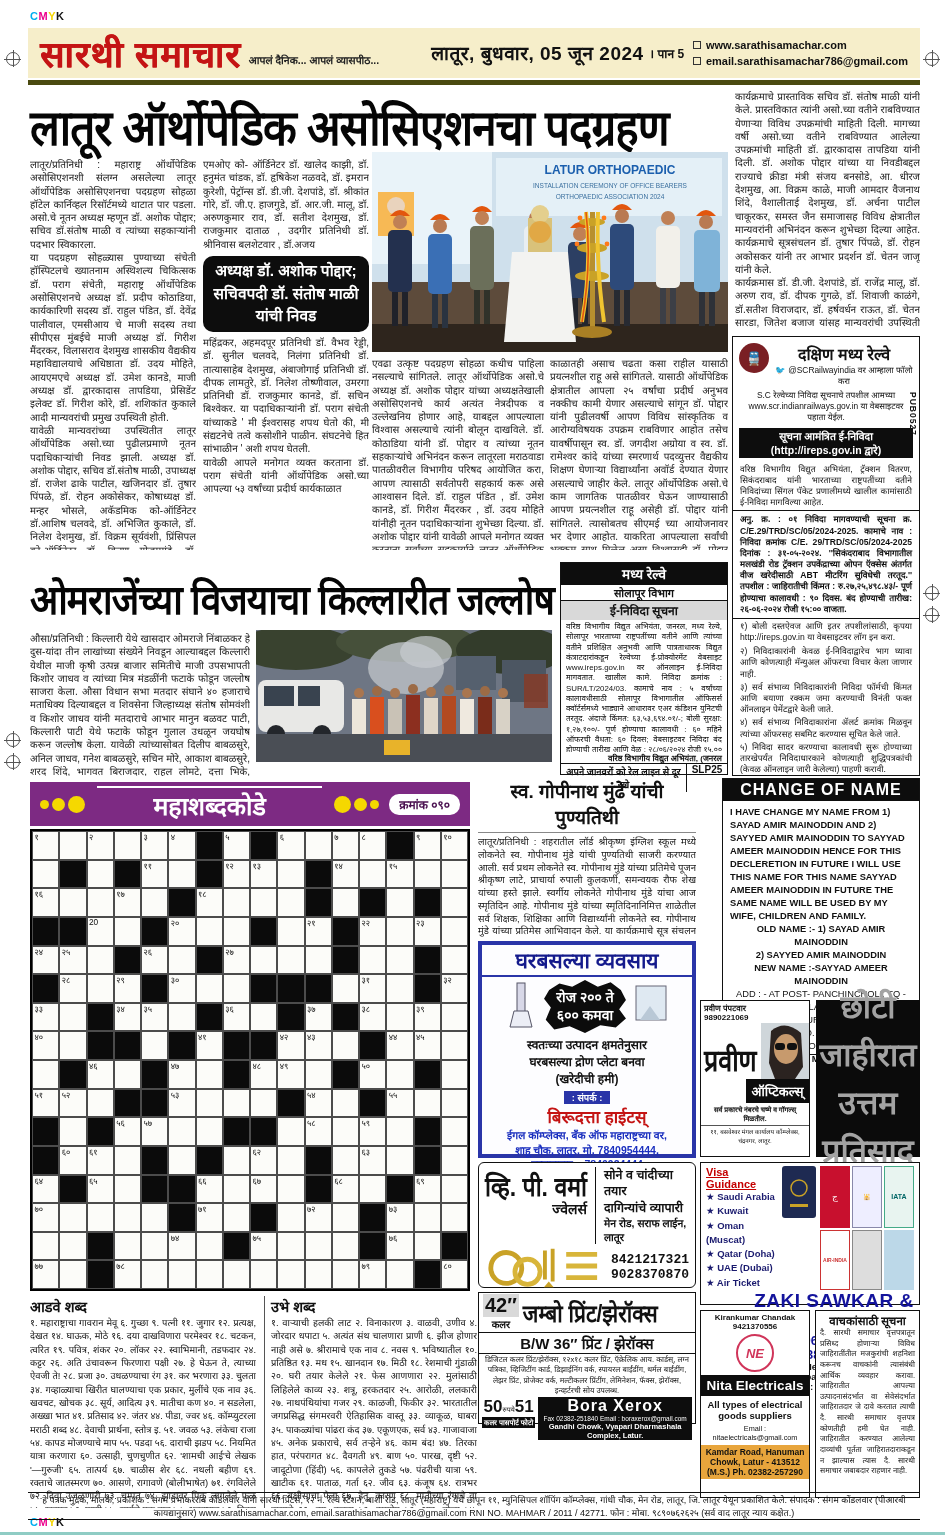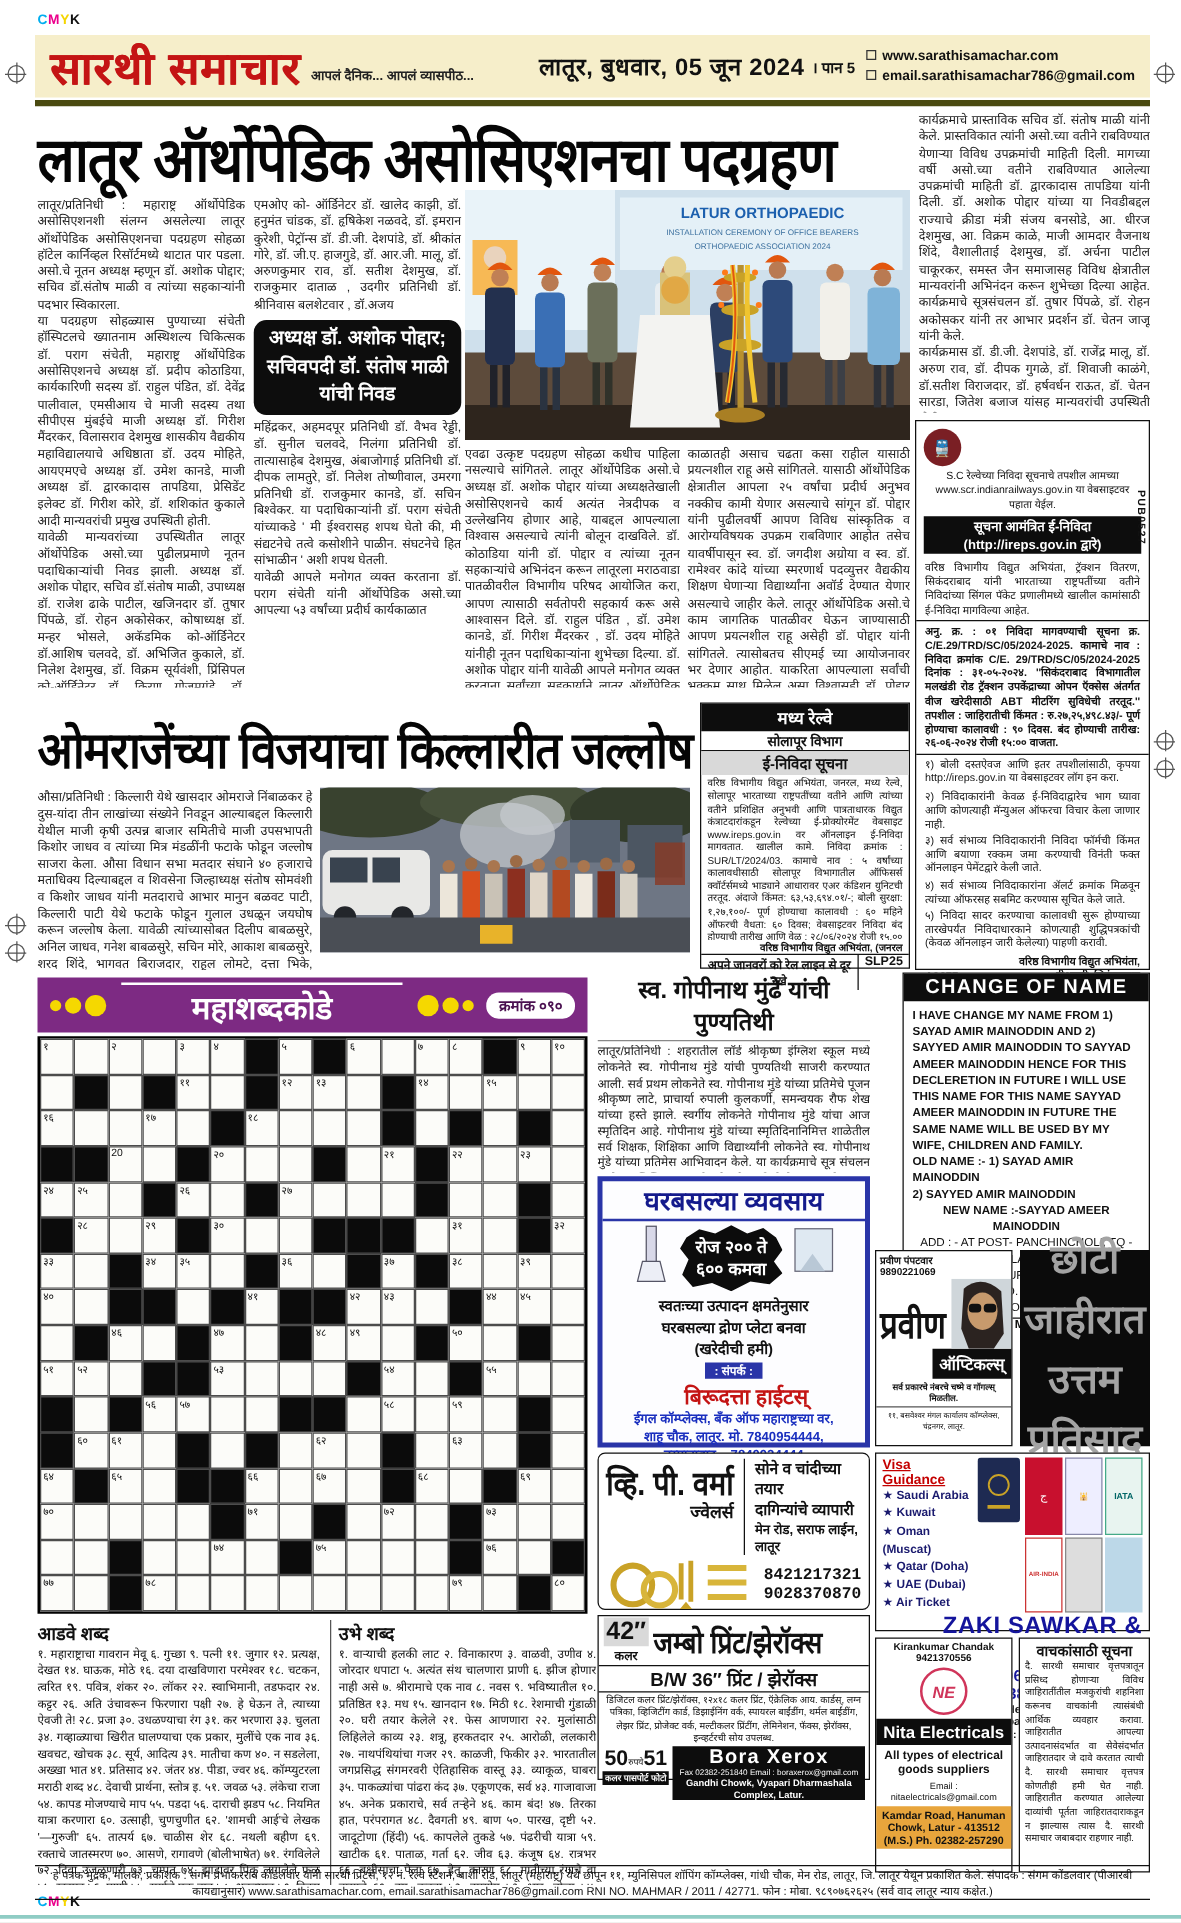--- a/index.html
+++ b/index.html
@@ -212,20 +212,24 @@
       </g>
     </svg>
   </div>
 
   <div class="abs body-txt just" style="left:372px;top:357px;width:172px;height:193px;">एवढा उत्कृष्ट पदग्रहण सोहळा कधीच पाहिला नसल्याचे सांगितले. लातूर ऑर्थोपेडिक असो.चे अध्यक्ष डॉ. अशोक पोद्दार यांच्या अध्यक्षतेखाली असोसिएशनचे कार्य अत्यंत नेत्रदीपक व उल्लेखनिय होणार आहे, याबद्दल आपल्याला विश्वास असल्याचे त्यांनी बोलून दाखविले. डॉ. कोठाडिया यांनी डॉ. पोद्दार व त्यांच्या नूतन सहकाऱ्यांचे अभिनंदन करून लातूरला मराठवाडा पातळीवरील विभागीय परिषद आयोजित करा, आपण त्यासाठी सर्वतोपरी सहकार्य करू असे आश्वासन दिले. डॉ. राहुल पंडित , डॉ. उमेश कानडे, डॉ. गिरीश मैंदरकर , डॉ. उदय मोहिते यांनीही नूतन पदाधिकाऱ्यांना शुभेच्छा दिल्या. डॉ. अशोक पोद्दार यांनी यावेळी आपले मनोगत व्यक्त करताना सर्वांच्या सहकार्याने लातूर ऑर्थोपेडिक असो.च्या यशाचा आलेख आपण पुढील</div>
   <div class="abs body-txt just" style="left:550px;top:357px;width:178px;height:193px;">काळातही असाच चढता कसा राहील यासाठी प्रयत्नशील राहू असे सांगितले. यासाठी ऑर्थोपेडिक क्षेत्रातील आपला २५ वर्षांचा प्रदीर्घ अनुभव नक्कीच कामी येणार असल्याचे सांगून डॉ. पोद्दार यांनी पुढीलवर्षी आपण विविध सांस्कृतिक व आरोग्यविषयक उपक्रम राबविणार आहोत तसेच यावर्षीपासून स्व. डॉ. जगदीश अग्रोया व स्व. डॉ. रामेश्वर कांदे यांच्या स्मरणार्थ पदव्युत्तर वैद्यकीय शिक्षण घेणाऱ्या विद्यार्थ्यांना अवॉर्ड देण्यात येणार असल्याचे जाहीर केले. लातूर ऑर्थोपेडिक असो.चे काम जागतिक पातळीवर घेऊन जाण्यासाठी आपण प्रयत्नशील राहू असेही डॉ. पोद्दार यांनी सांगितले. त्यासोबतच सीएमई च्या आयोजनावर भर देणार आहोत. याकरिता आपल्याला सर्वांची भक्कम साथ मिळेल असा विश्वासही डॉ. पोद्दार यांनी व्यक्त केला.</div>
 
   <div class="abs notice" style="left:732px;top:336px;width:188px;height:440px;">
     <div class="scr-head">
       <div class="rail-logo">🚆</div>
+      <div style="flex:1">
+        <div class="scr-title">दक्षिण मध्य रेल्वे</div>
+        <div class="scr-small"><span style="color:#1da1f2">🐦</span> <span>@SCRailwayindia वर आम्हाला फॉलो करा</span></div>
+      </div>
     </div>
     <div class="scr-small" style="padding:0 6px;">S.C रेल्वेच्या निविदा सूचनाचे तपशील आमच्या www.scr.indianrailways.gov.in या वेबसाइटवर पहाता येईल.</div>
     <div class="blackbox" style="margin:4px 6px;height:30px;font-size:10.5px;">सूचना आमंत्रित ई-निविदा (http://ireps.gov.in द्वारे)</div>
     <div class="small-txt just" style="padding:2px 7px;">वरिष्ठ विभागीय विद्युत अभियंता, ट्रॅक्शन वितरण, सिकंदराबाद यांनी भारताच्या राष्ट्रपतींच्या वतीने निविदांच्या सिंगल पॅकेट प्रणालीमध्ये खालील कामांसाठी ई-निविदा मागविल्या आहेत.</div>
     <div class="small-txt just" style="padding:3px 7px;border-top:1px solid #111;font-weight:bold;">अनु. क्र. : ०१ निविदा मागवण्याची सूचना क्र. C/E.29/TRD/SC/05/2024-2025. कामाचे नाव : निविदा क्रमांक C/E. 29/TRD/SC/05/2024-2025 दिनांक : ३१-०५-२०२४. ''सिकंदराबाद विभागातील मलखंडी रोड ट्रॅक्शन उपकेंद्राच्या ओपन ऍक्सेस अंतर्गत वीज खरेदीसाठी ABT मीटरिंग सुविधेची तरतूद.'' तपशील : जाहिरातीची किंमत : रु.२७,२५,४९८.४३/-    पूर्ण होण्याचा कालावधी : ९० दिवस. बंद होण्याची तारीख: २६-०६-२०२४ रोजी १५:०० वाजता.</div>
     <div class="small-txt just" style="padding:2px 7px;border-top:1px solid #111;">१) बोली दस्तऐवज आणि इतर तपशीलांसाठी, कृपया http://ireps.gov.in या वेबसाइटवर लॉग इन करा.</div>
     <div class="small-txt just" style="padding:1px 7px;">२) निविदाकारांनी केवळ ई-निविदाद्वारेच भाग घ्यावा आणि कोणत्याही मॅन्युअल ऑफरचा विचार केला जाणार नाही.</div>
     <div class="small-txt just" style="padding:1px 7px;">३) सर्व संभाव्य निविदाकारांनी निविदा फॉर्मची किंमत आणि बयाणा रक्कम जमा करण्याची विनंती फक्त ऑनलाइन पेमेंटद्वारे केली जाते.</div>
     <div class="small-txt just" style="padding:1px 7px;">४) सर्व संभाव्य निविदाकारांना ॲलर्ट क्रमांक मिळवून त्यांच्या ऑफरसह सबमिट करण्यास सूचित केले जाते.</div>
     <div class="small-txt just" style="padding:1px 7px;">५) निविदा सादर करण्याचा कालावधी सुरू होण्याच्या तारखेपर्यंत निविदाधारकाने कोणत्याही शुद्धिपत्रकांची (केवळ ऑनलाइन जारी केलेल्या) पाहणी करावी.</div>
@@ -756,21 +760,21 @@
     <div class="clue-txt just">१. वाऱ्याची हलकी लाट २. विनाकारण ३. वाळवी, उणीव ४. जोरदार धपाटा ५. अत्यंत संथ चालणारा प्राणी ६. झीज होणार नाही असे ७. श्रीरामाचे एक नाव ८. नवस ९. भविष्यातील १०. प्रतिष्ठित १३. मध १५. खानदान १७. मिठी १८. रेशमाची गुंडाळी २०. घरी तयार केलेले २१. फेस आणणारा २२. मुलांसाठी लिहिलेले काव्य २३. शत्रू, हरकतदार २५. आरोळी, ललकारी २७. नाथपंथियांचा गजर २९. काळजी, फिकीर ३२. भारतातील जगप्रसिद्ध संगमरवरी ऐतिहासिक वास्तू ३३. व्याकूळ, घाबरा ३५. पाकळ्यांचा पांढरा कंद ३७. एकूणएक, सर्व ४३. गाजावाजा ४५. अनेक प्रकाराचे, सर्व तऱ्हेने ४६. काम बंद! ४७. तिरका हात, परंपरागत ४८. दैवगती ४९. बाण ५०. पारख, दृष्टी ५२. जादूटोणा (हिंदी) ५६. कापलेले तुकडे ५७. पंढरीची यात्रा ५९. खाटीक ६१. पाताळ, गर्ता ६२. जीव ६३. कंजूष ६४. रात्रभर ६६. बक्षीसाचा पेला ६७. हेतू, कारण ६८. मातीच्या रंगाचे वा वासाचे ६९. उग्र, कडवा ७२. उपयोग ७३. भार, बोजा ७४. जेवणाचे ताट</div>
   </div>
 
   <div class="abs" style="left:478px;top:778px;width:218px;height:160px;overflow:hidden;">
     <div style="font-size:19px;font-weight:bold;text-align:center;border-bottom:1px solid #888;padding-bottom:2px;">स्व. गोपीनाथ मुंढे यांची पुण्यतिथी</div>
     <div class="body-txt just" style="font-size:9.6px;margin-top:3px;">लातूर/प्रतिनिधी : शहरातील लॉर्ड श्रीकृष्ण इंग्लिश स्कूल मध्ये लोकनेते स्व. गोपीनाथ मुंडे यांची पुण्यतिथी साजरी करण्यात आली. सर्व प्रथम लोकनेते स्व. गोपीनाथ मुंडे यांच्या प्रतिमेचे पूजन श्रीकृष्ण लाटे, प्राचार्या रुपाली कुलकर्णी, समन्वयक रौफ शेख यांच्या हस्ते झाले. स्वर्गीय लोकनेते गोपीनाथ मुंडे यांचा आज स्मृतिदिन आहे. गोपीनाथ मुंडे यांच्या स्मृतिदिनानिमित्त शाळेतील सर्व शिक्षक, शिक्षिका आणि विद्यार्थ्यांनी लोकनेते स्व. गोपीनाथ मुंडे यांच्या प्रतिमेस आभिवादन केले. या कार्यक्रमाचे सूत्र संचलन शाळेच्या शिक्षिका रुपाली कोकाटे यांनी केले. या कार्यक्रमाच्या यशस्वीतेसाठी शाळेचे शिक्षक, शिक्षिका व शिक्षकेतर कर्मचारी यांनी परिश्रम घेतले.</div>
   </div>
 
   <div class="abs gb-ad" style="left:478px;top:941px;width:218px;height:217px;">
     <div class="gb-title">घरबसल्या व्यवसाय</div>
-    <div style="display:flex;align-items:flex-start;justify-content:center;gap:6px;margin-top:2px;">
+    <div style="display:flex;align-items:center;justify-content:center;gap:6px;margin-top:2px;">
       <svg width="30" height="52" viewBox="0 0 30 52">
           <rect x="11" y="2" width="8" height="40" fill="#d8d8e8" stroke="#556"></rect>
           <path d="M4 46 L26 46 L22 30 L8 30 Z" fill="#eceef6" stroke="#556"></path>
         </svg>
       <div class="starburst pre">रोज २०० ते
 ६०० कमवा</div>
       <svg width="34" height="50" viewBox="0 0 34 50">
           <rect x="2" y="4" width="30" height="34" fill="#dfe9f2" stroke="#667"></rect>
           <path d="M6 38 L16 24 L26 38 Z" fill="#b9c8d6"></path>
         </svg>
@@ -831,21 +835,21 @@
         <span style="font-size:6.5px;display:block;"><span>Fax 02382-251840</span> <span>Email : boraxerox@gmail.com</span></span>
         <div style="font-size:7.5px;font-weight:bold;">Gandhi Chowk, Vyapari Dharmashala Complex, Latur.</div>
       </div>
     </div>
   </div>
 
   <div class="abs ad-border" style="left:722px;top:778px;width:198px;height:277px;">
     <div class="von-title">CHANGE OF NAME</div>
     <div class="von-body">
       <div>I HAVE CHANGE MY NAME FROM 1) SAYAD AMIR MAINODDIN AND 2) SAYYED AMIR MAINODDIN TO SAYYAD AMEER MAINODDIN HENCE FOR THIS DECLERETION IN FUTURE I WILL USE THIS NAME FOR THIS NAME SAYYAD AMEER MAINODDIN IN FUTURE THE SAME NAME WILL BE USED BY MY WIFE, CHILDREN AND FAMILY.</div>
-      <div class="pre" style="text-align:left;">OLD NAME :- 1) SAYAD AMIR MAINODDIN
+      <div class="pre" style="text-align:center;">OLD NAME :- 1) SAYAD AMIR MAINODDIN
 2) SAYYED AMIR MAINODDIN</div>
       <div style="text-align:center;">NEW NAME :-SAYYAD AMEER MAINODDIN</div>
       <div class="pre" style="text-align:center;font-weight:normal;">ADD : - AT POST- PANCHINCHOLI, TQ - NILANGA,
 DIST - LATUR (M.S.) 413521</div>
       <div style="text-align:center;font-weight:normal;">ADHAR NO. 584936662236</div>
       <div style="text-align:center;font-weight:normal;">MOBILE NO. : 9308337086</div>
       <div style="text-align:right;">RNI NO. MAHAMAR/2011/42771</div>
     </div>
   </div>
 

